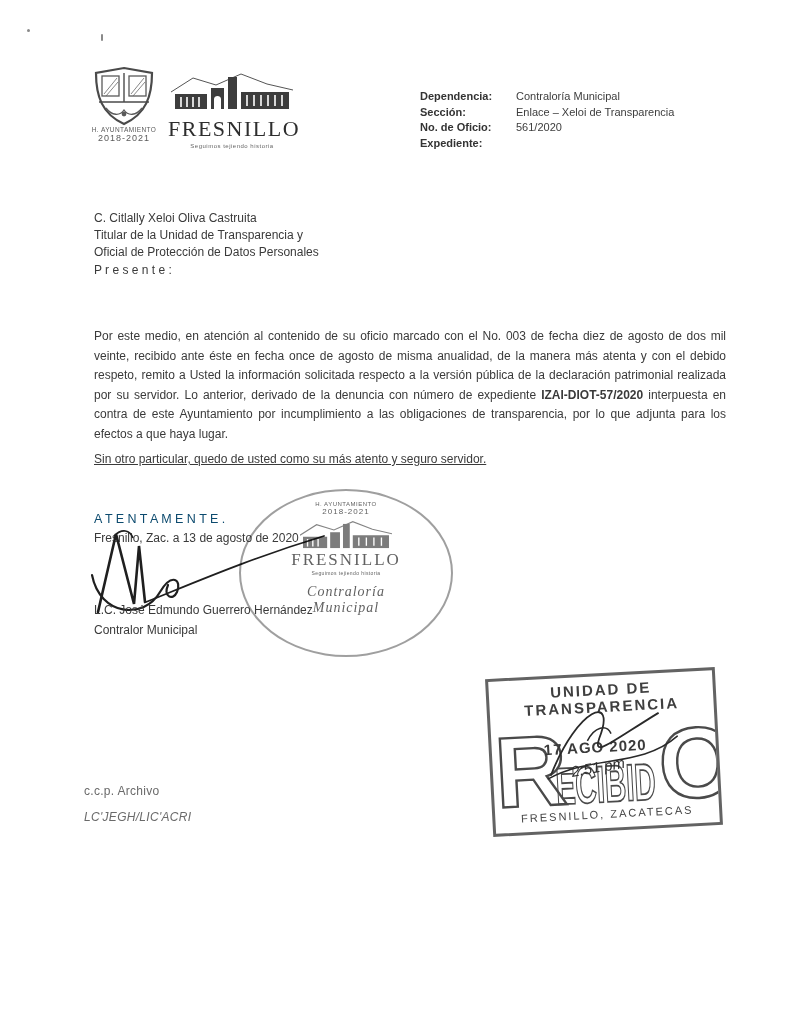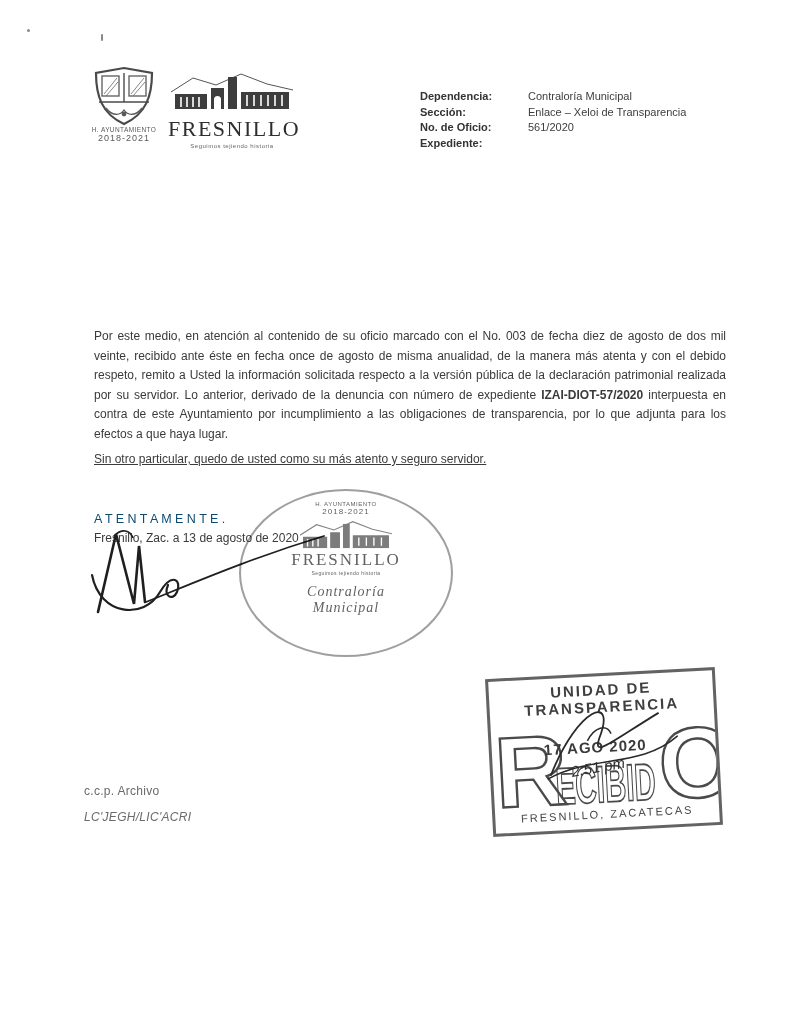--- a/index.html
+++ b/index.html
@@ -13,21 +13,21 @@
 
   
   .shield-caption{width:110px; text-align:center; color:#5a5a5a; line-height:1.15;}
   .shield-caption .l1{font-size:6.5px; letter-spacing:.4px;}
   .shield-caption .l2{font-size:9px; letter-spacing:1px;}
   .logo-block{width:128px; text-align:center; color:#333;}
   .logo-title{font-family:"Liberation Serif", serif; font-size:22px; letter-spacing:1.5px; color:#2e2e2e; margin-top:-2px;}
   .logo-tagline{font-size:6px; color:#666; letter-spacing:.5px; margin-top:1px;}
   .headinfo{font-size:11px; line-height:15.5px;}
   .headinfo .row{display:flex;}
-  .headinfo .lbl{width:108px; font-weight:bold; color:#333;}
+  .headinfo .lbl{width:96px; font-weight:bold; color:#333;}
   .headinfo .val{color:#3d3d3d;}
 
   
   .recipient{font-size:12px; line-height:17px;}
   .salutation{margin-top:1px;}
   .bodytext{font-size:12px; line-height:19.5px; text-align:justify; width:632px;}
   .plain{font-size:12px;}
   .atent{font-size:12.5px; color:#0c4a6e;}
   .signer{font-size:12px; line-height:20px;}
 
@@ -118,20 +118,26 @@
     <div class="row">
       <span class="lbl">No. de Oficio:</span>
       <span class="val">561/2020</span>
     </div>
     <div class="row">
       <span class="lbl">Expediente:</span>
       <span class="val"></span>
     </div>
   </div>
 
+  <div class="abs recipient" style="left:94px; top:210px;">
+    <div>C. Citlally Xeloi Oliva Castruita</div>
+    <div>Titular de la Unidad de Transparencia y</div>
+    <div>Oficial de Protección de Datos Personales</div>
+    <div class="salutation">P r e s e n t e :</div>
+  </div>
 
   <div class="abs bodytext" style="left:94px; top:327px;"><span>Por este medio, en atención al contenido de su oficio marcado con el No. 003 de fecha diez de agosto de dos mil veinte, recibido ante éste en fecha once de agosto de misma anualidad, de la manera más atenta y con el debido respeto, remito a Usted la información solicitada respecto a la versión pública de la declaración patrimonial realizada por su servidor. Lo anterior, derivado de la denuncia con número de expediente </span><b>IZAI-DIOT-57/2020</b><span> interpuesta en contra de este Ayuntamiento por incumplimiento a las obligaciones de transparencia, por lo que adjunta para los efectos a que haya lugar.</span></div>
 
   <div class="abs plain" style="left:94px; top:452px;text-decoration:underline;">Sin otro particular, quedo de usted como su más atento y seguro servidor.</div>
 
   <div class="abs atent" style="left:94px; top:512px;">A T E N T A M E N T E .</div>
   <div class="abs plain" style="left:94px; top:531px;">Fresnillo, Zac. a 13 de agosto de 2020</div>
 
   <svg class="abs" style="left:86px; top:520px;" width="250" height="105" viewBox="0 0 250 105">
     <path d="M12 92 L30 14 L48 84 L53 26 L59 82" fill="none" stroke="#1f1f1f" stroke-width="2.6" stroke-linecap="round"></path>
@@ -156,20 +162,24 @@
       <line x1="88" y1="23" x2="88" y2="34" stroke="#fff" stroke-width="1.8"></line>
       <line x1="98" y1="23" x2="98" y2="34" stroke="#fff" stroke-width="1.8"></line>
       <line x1="108" y1="23" x2="108" y2="34" stroke="#fff" stroke-width="1.8"></line>
     </svg>
     <div class="rs-title">FRESNILLO</div>
     <div class="rs-tagline">Seguimos tejiendo historia</div>
     <div class="rs-b1">Contraloría</div>
     <div class="rs-b2">Municipal</div>
   </div>
 
+  <div class="abs signer" style="left:94px; top:600px;">
+    <div>L.C. José Edmundo Guerrero Hernández</div>
+    <div>Contralor Municipal</div>
+  </div>
 
   <div class="abs rect-stamp" style="left:489px; top:673px;">
     <div class="st-line st-l1">UNIDAD DE</div>
     <div class="st-line st-l2">TRANSPARENCIA</div>
 
     <svg class="abs" style="left:0; top:28px;" width="224" height="108" viewBox="0 0 224 108">
       <text x="2" y="98" font-family="Liberation Sans, sans-serif" font-weight="bold" font-size="100" fill="none" stroke="#4a4a4a" stroke-width="2.4" textLength="56">R</text>
       <text x="62" y="98" font-family="Liberation Sans, sans-serif" font-weight="bold" font-size="52" fill="none" stroke="#4a4a4a" stroke-width="1.8" textLength="100" lengthAdjust="spacingAndGlyphs">ECIBID</text>
       <text x="166" y="98" font-family="Liberation Sans, sans-serif" font-weight="bold" font-size="100" fill="none" stroke="#4a4a4a" stroke-width="2.4" textLength="56">O</text>
     </svg>

